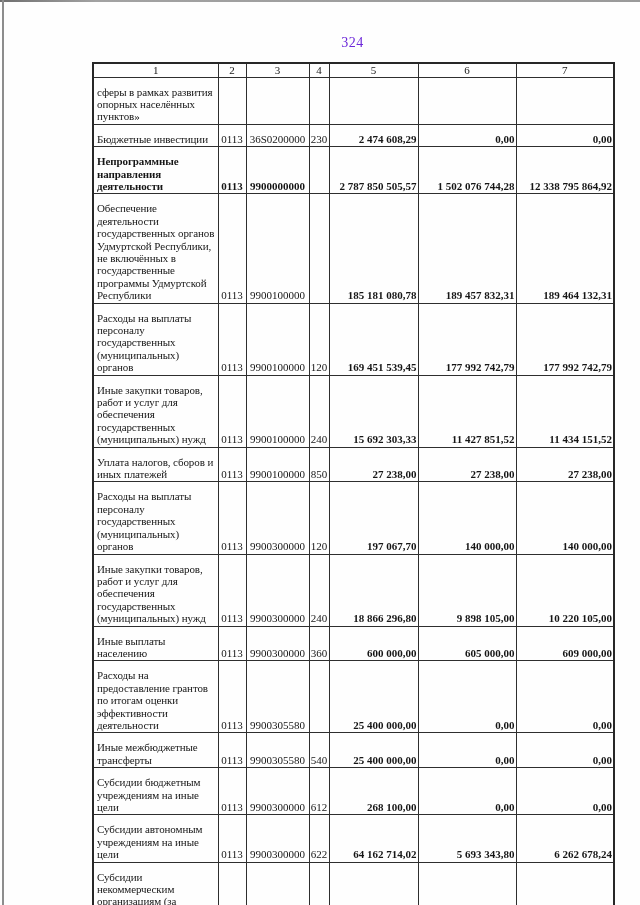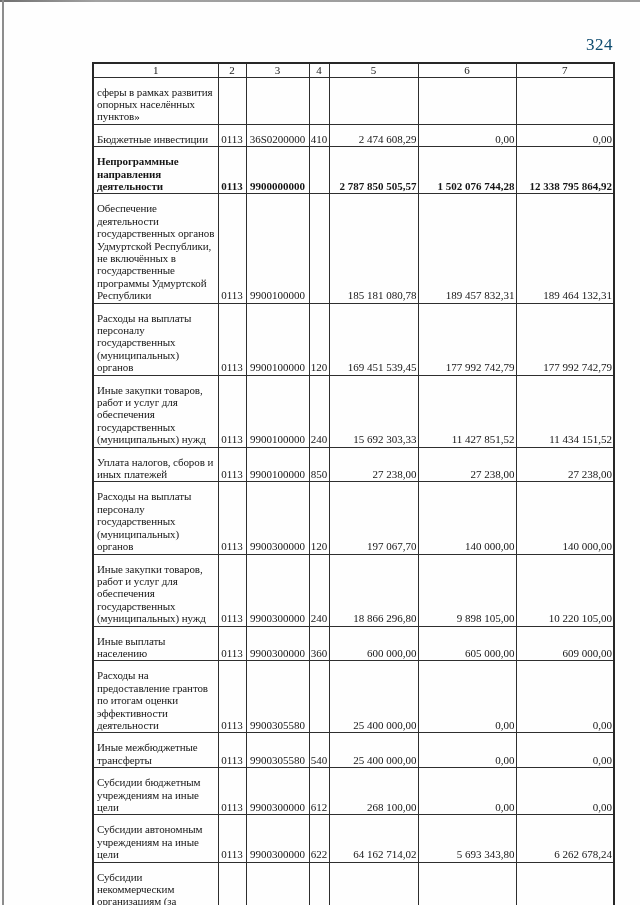--- a/index.html
+++ b/index.html
@@ -21,23 +21,23 @@
     background: linear-gradient(to right, #6f6f6f, #a2a2a2 15%, #9a9a9a);
   }
   .scan-line-left {
     position: absolute; left: 2px; top: 0;
     width: 2px; height: 905px;
     background: #8d8d8d;
   }
   .page-number {
     position: absolute; left: 92px; top: 35px;
     width: 521px;
-    text-align: right;
-    font-size: 17px;
-    color: #0c4a6e;
+    text-align: center;
+    font-size: 14px;
+    color: #6d28d9;
     letter-spacing: 0.5px;
   }
   table.budget {
     position: absolute; left: 92px; top: 62px;
     width: 521px;
     border-collapse: collapse;
     table-layout: fixed;
     font-size: 11px;
     line-height: 12.4px;
     color: #161616;
@@ -62,20 +62,21 @@
   td.td-code {
     text-align: center;
     vertical-align: bottom;
     padding: 0 1px 1px 1px;
   }
   td.td-num {
     text-align: right;
     vertical-align: bottom;
     white-space: nowrap;
     padding: 0 1px 1px 0;
+    font-weight: bold;
   }
   tr.bold { font-weight: bold; }
 </style>
 </head>
 <body>
 
 <div class="page">
   <div class="scan-line-top"></div>
   <div class="scan-line-left"></div>
 
@@ -111,21 +112,21 @@
           <td class="td-code"></td>
           <td class="td-code"></td>
           <td class="td-num"></td>
           <td class="td-num"></td>
           <td class="td-num"></td>
         </tr>
         <tr>
           <td class="td-name">Бюджетные инвестиции</td>
           <td class="td-code">0113</td>
           <td class="td-code">36S0200000</td>
-          <td class="td-code">410</td>
+          <td class="td-code">230</td>
           <td class="td-num">2 474 608,29</td>
           <td class="td-num">0,00</td>
           <td class="td-num">0,00</td>
         </tr>
         <tr class="bold">
           <td class="td-name">Непрограммные
 направления
 деятельности</td>
           <td class="td-code">0113</td>
           <td class="td-code">9900000000</td>

